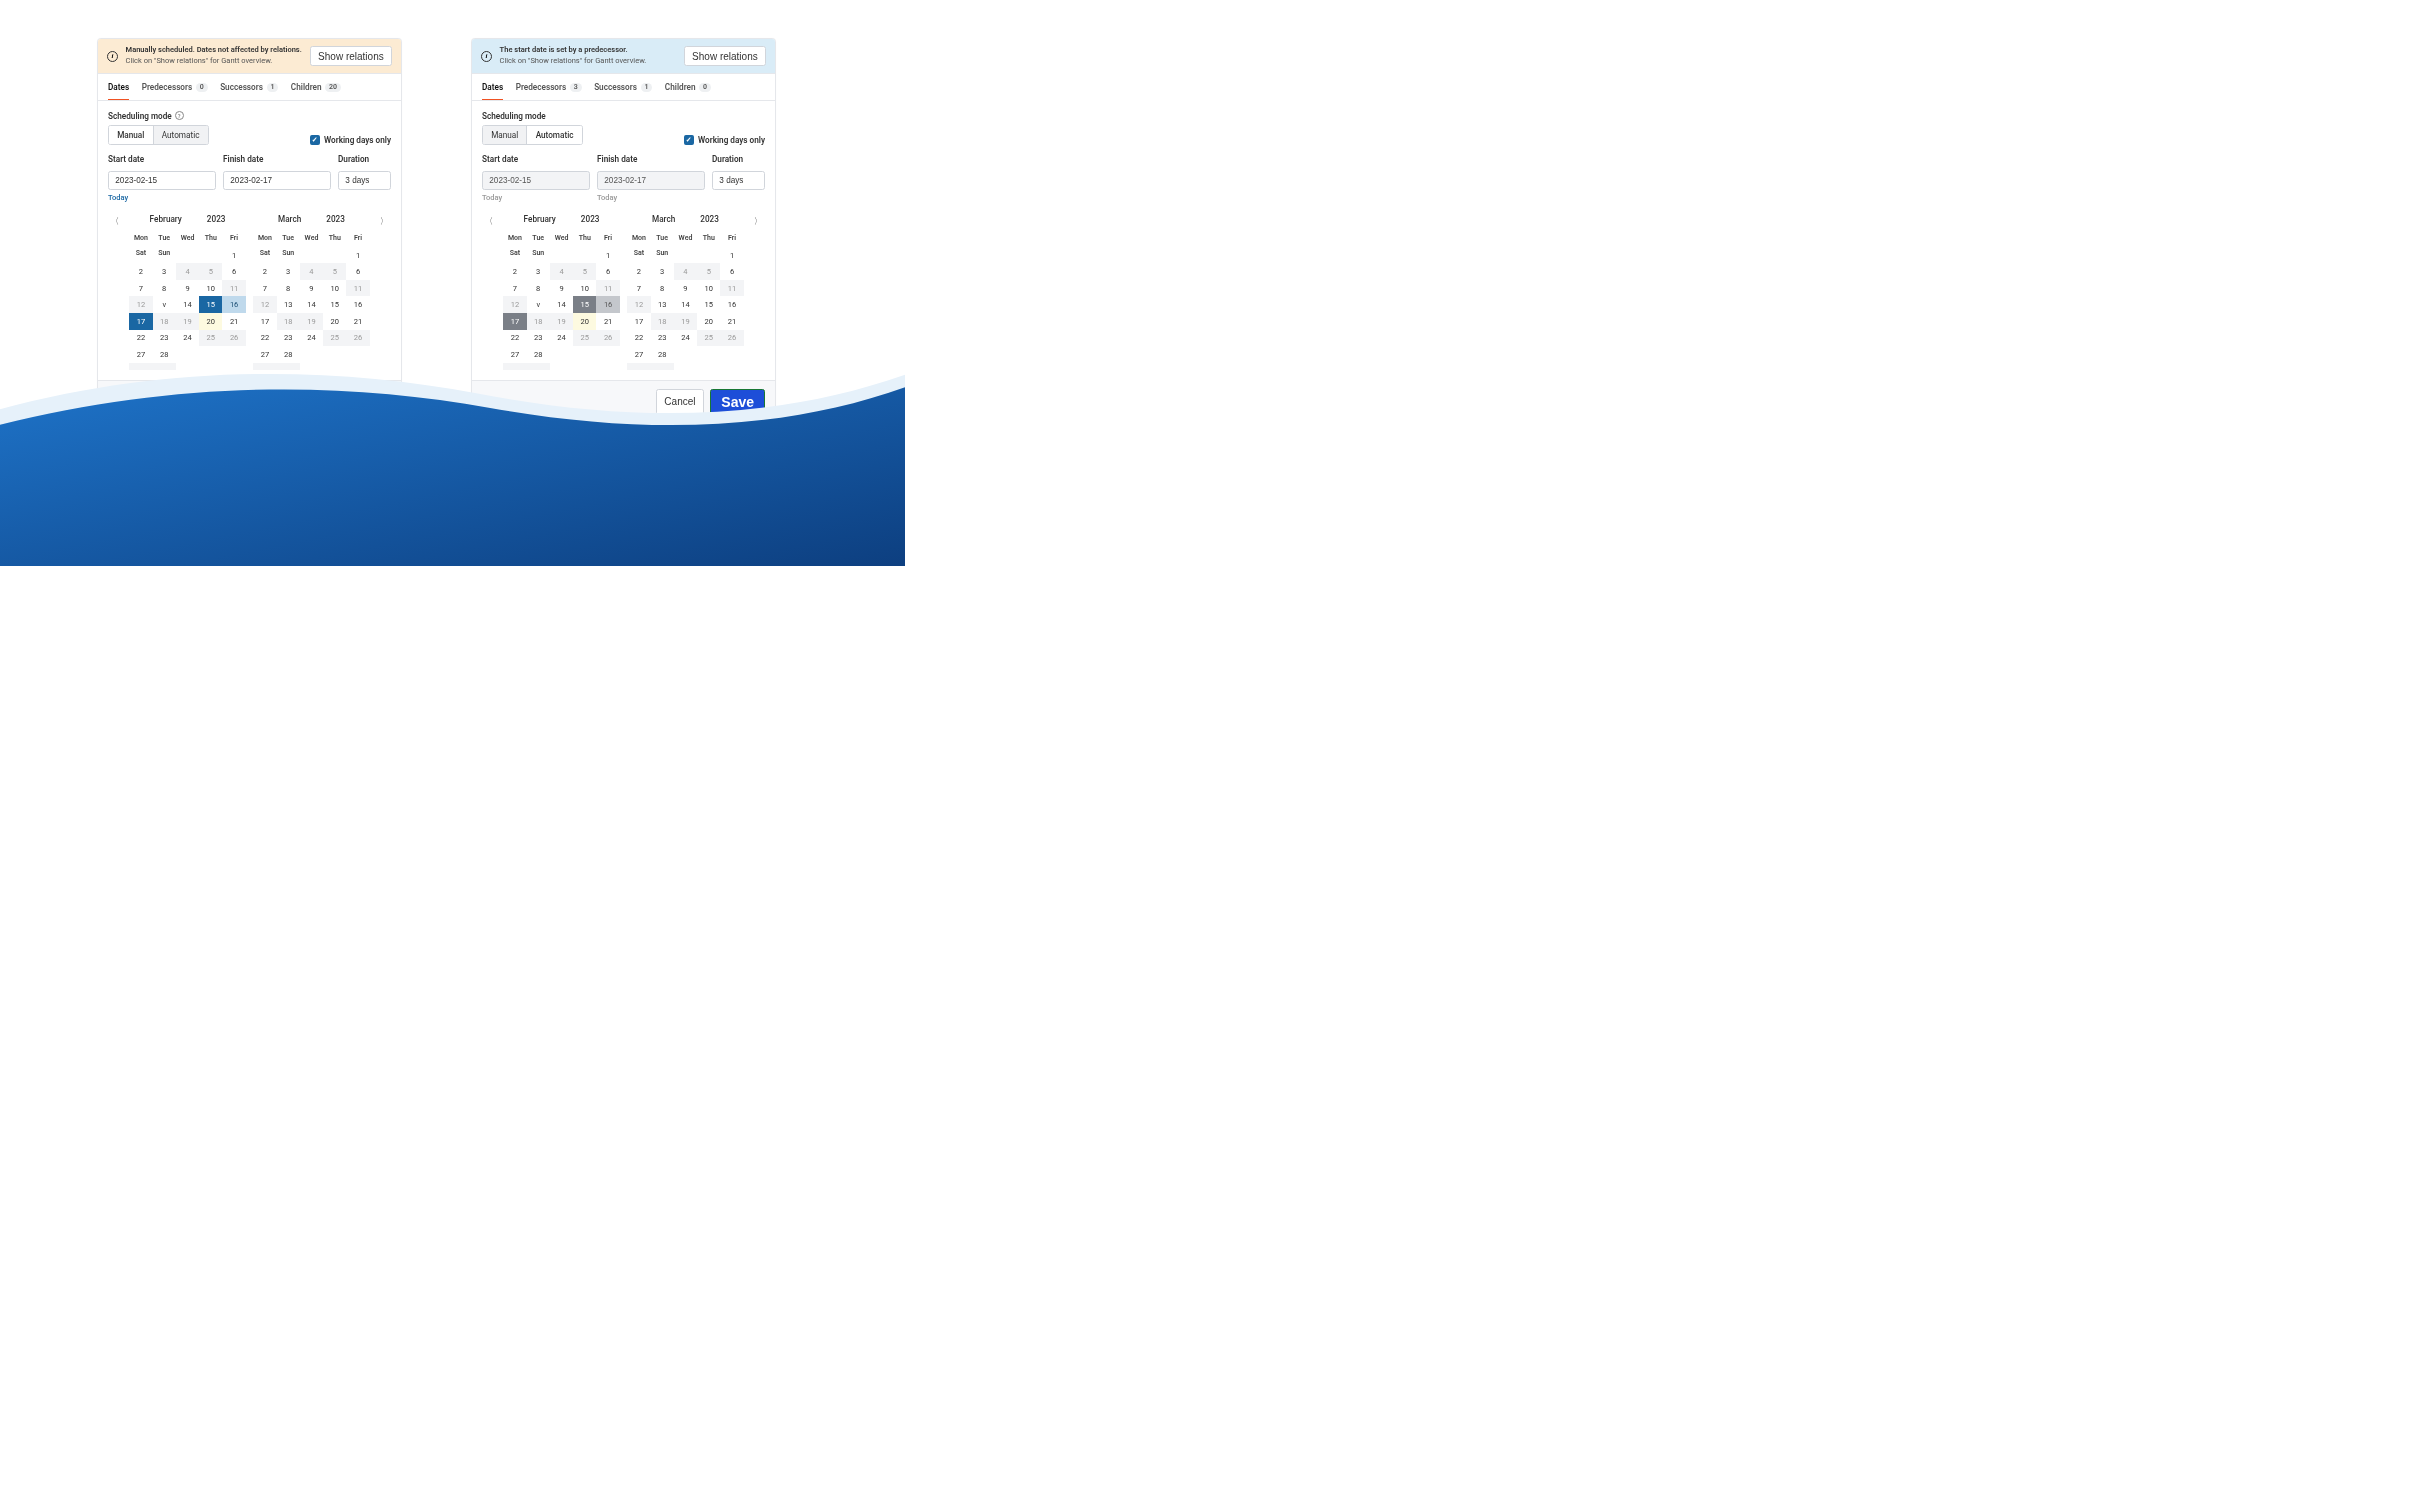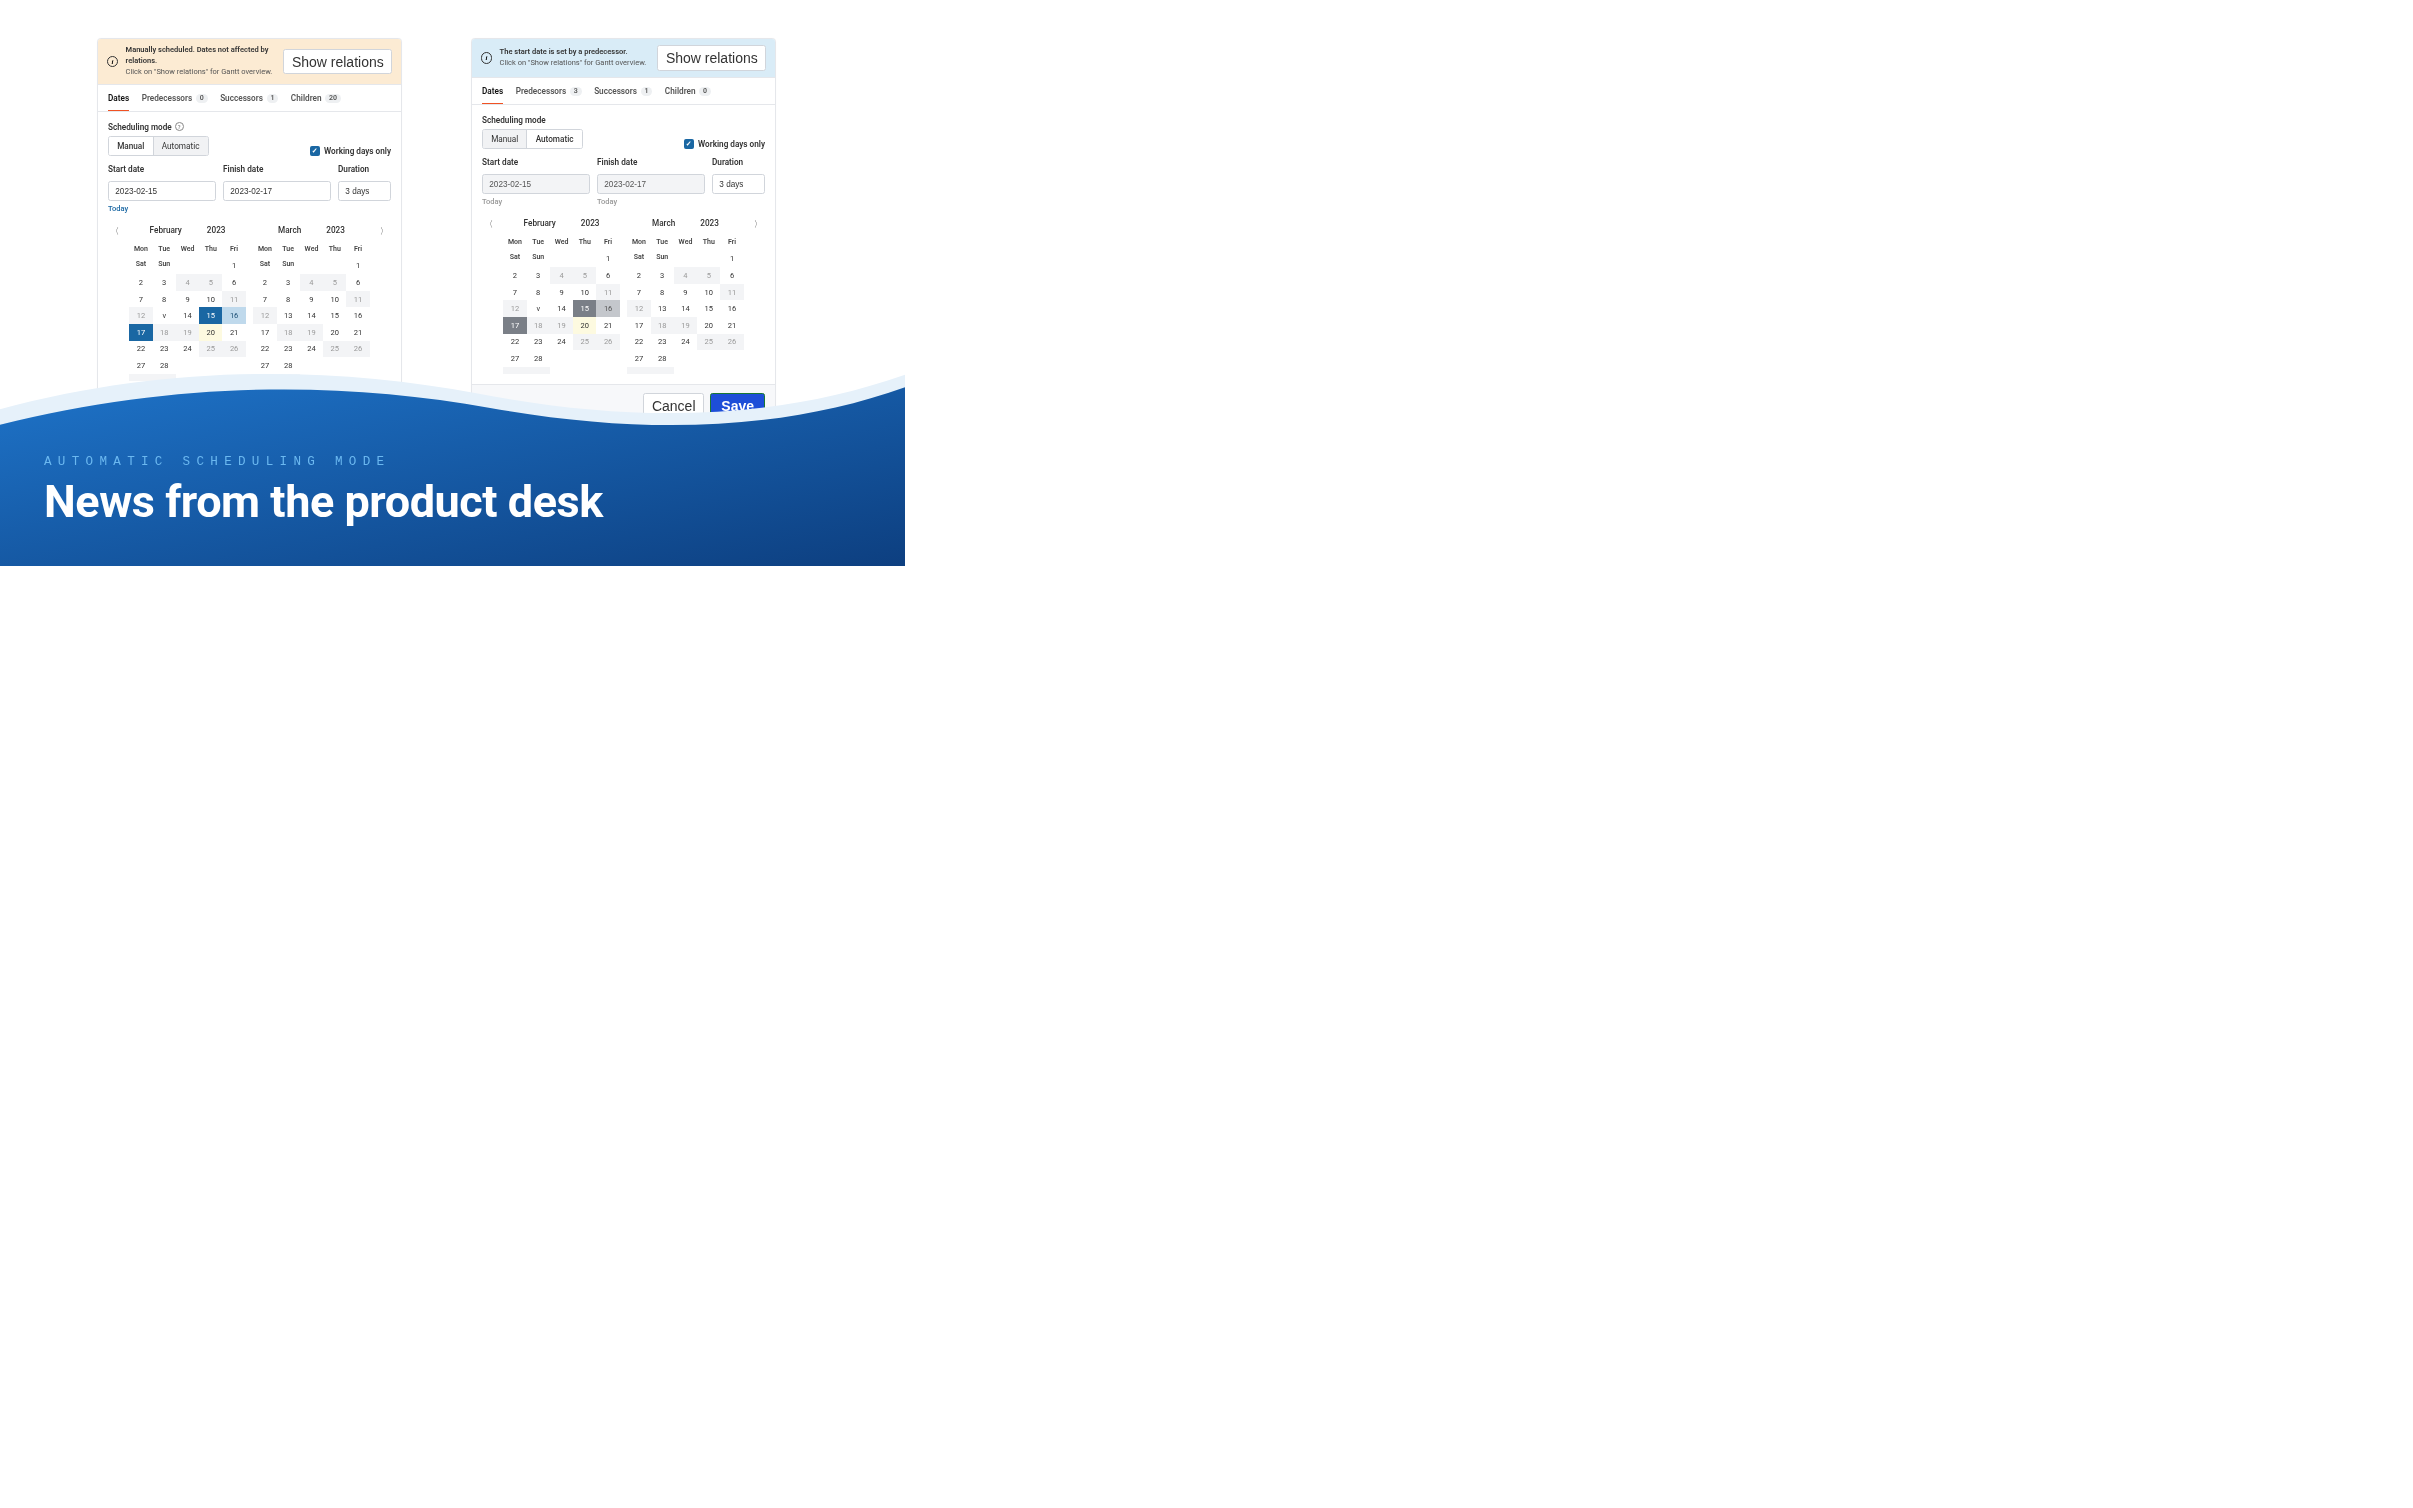--- a/index.html
+++ b/index.html
@@ -44,21 +44,21 @@
     font-style: italic;
   }
   .banner-text { flex: 1; font-size: 7.5px; color: #333; line-height: 1.45; }
   .banner-text .title { font-weight: 600; }
   .banner-text .sub { color: #555; }
   .btn {
     background: #fff;
     border: 0.6px solid #d1d5db;
     border-radius: 2.5px;
     padding: 3.8px 7.5px;
-    font-size: 14px;
+    font-size: 10px;
     font-weight: 500;
     cursor: pointer;
     color: #333;
   }
   .tabs {
     display: flex;
     gap: 12.6px;
     padding: 0 10px;
     border-bottom: 0.6px solid #e5e7eb;
   }
@@ -597,18 +597,14 @@
   <svg viewBox="0 0 1440 330" preserveAspectRatio="none">
     <defs>
       <linearGradient id="grad" x1="0" y1="0" x2="1" y2="1">
         <stop offset="0%" stop-color="#1e73c8"></stop>
         <stop offset="100%" stop-color="#0d3f80"></stop>
       </linearGradient>
     </defs>
     <path d="M0,80 C260,10 520,10 760,55 C1020,105 1240,95 1440,25 L1440,330 L0,330 Z" fill="#e6f1fa"></path>
     <path d="M0,105 C280,35 540,35 780,78 C1030,123 1250,113 1440,45 L1440,330 L0,330 Z" fill="url(#grad)"></path>
   </svg>
-  <div class="hero-text">
-    <div class="hero-eyebrow">AUTOMATIC SCHEDULING MODE</div>
-    <div class="hero-title">News from the product desk</div>
-  </div>
 </div>
 
 
 </body></html>

